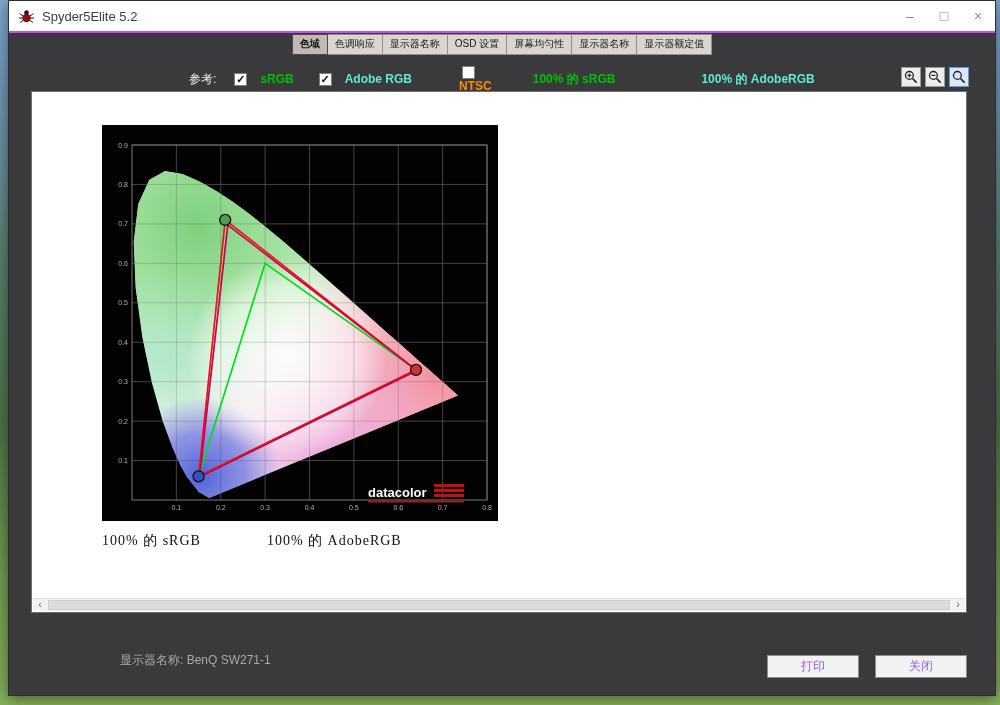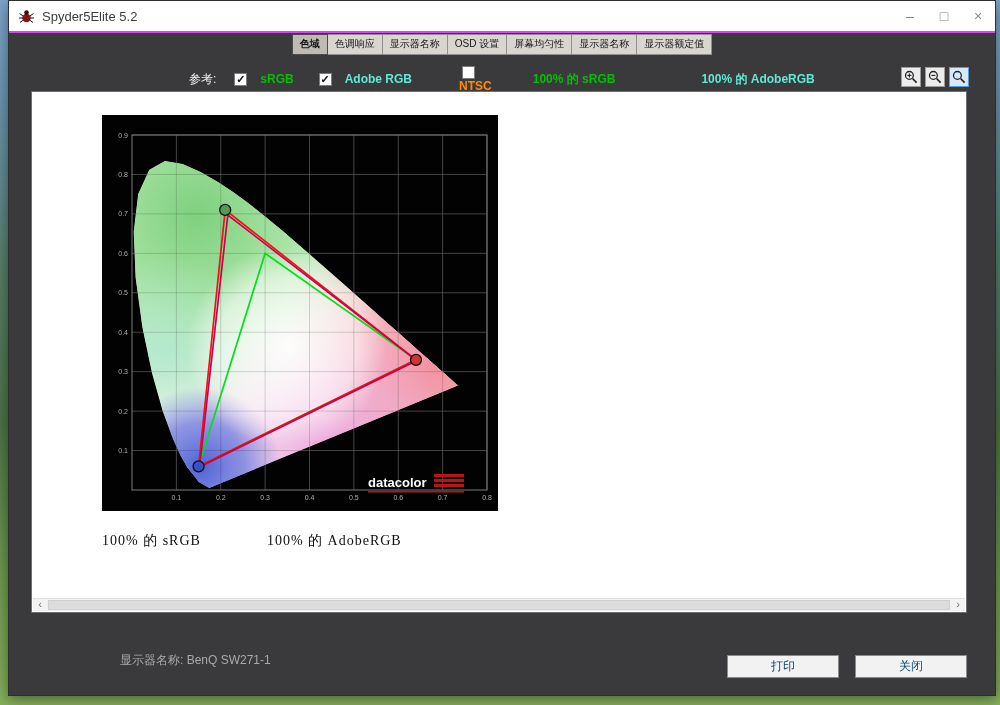--- a/index.html
+++ b/index.html
@@ -42,38 +42,38 @@
 
   
   .zoombar { position:absolute; top:66px; right:26px; display:flex; gap:4px; }
   .zbtn { width:20px; height:20px; background:#ececec; border:1px solid #9b9b9b;
     display:flex; align-items:center; justify-content:center; padding:0; cursor:default; }
   .zbtn.active { background:#d9e8fb; border-color:#5a9bd8; }
 
   
   .panel { position:absolute; left:22px; top:90px; width:936px; height:522px;
     background:#ffffff; border:1px solid #6f6f6f; }
-  .chart-box { position:absolute; left:70px; top:23px; width:396px; height:396px; background:#5eead4; }
+  .chart-box { position:absolute; left:70px; top:33px; width:396px; height:396px; background:#5eead4; }
   .caption { position:absolute; left:70px; top:440px; display:flex;
     font-family:"Liberation Serif", serif; font-size:14px; color:#101010; letter-spacing:1px; }
   .caption .cap-adobe { margin-left:66px; }
 
   
   .hscroll { position:absolute; left:1px; right:1px; bottom:1px; height:13px;
     background:#f2f2f2; border-top:1px solid #e0e0e0; }
   .hs-arrow { position:absolute; top:0; width:14px; height:12px; color:#707070; font-size:11px;
     line-height:11px; text-align:center; cursor:default; }
   .hs-left { left:0; } .hs-right { right:0; }
   .hs-thumb { position:absolute; left:15px; top:1px; height:10px; width:calc(100% - 30px);
     background:#dcdcdc; border:1px solid #cfcfcf; }
 
   
   .display-name { position:absolute; left:67px; bottom:26px; color:#a9a9a9; font-size:12px;margin-left:44px; }
   .footer-btns { position:absolute; right:28px; bottom:17px; display:flex; gap:16px; }
-  .fbtn { width:112px; height:23px; background:#f2f2f2; border:1px solid #8a8a8a; color:#0c4a6e;
+  .fbtn { width:92px; height:23px; background:#f2f2f2; border:1px solid #8a8a8a; color:#8b5cf6;
     font-size:12px; display:flex; align-items:center; justify-content:center; cursor:default;
     font-family:Liberation Sans, sans-serif; }
 
   .desktop-strip { position:absolute; }
 </style>
 </head>
 <body>
 
 <div class="desktop-strip" style="left:0;top:0;width:1000px;height:705px;"></div>
 

